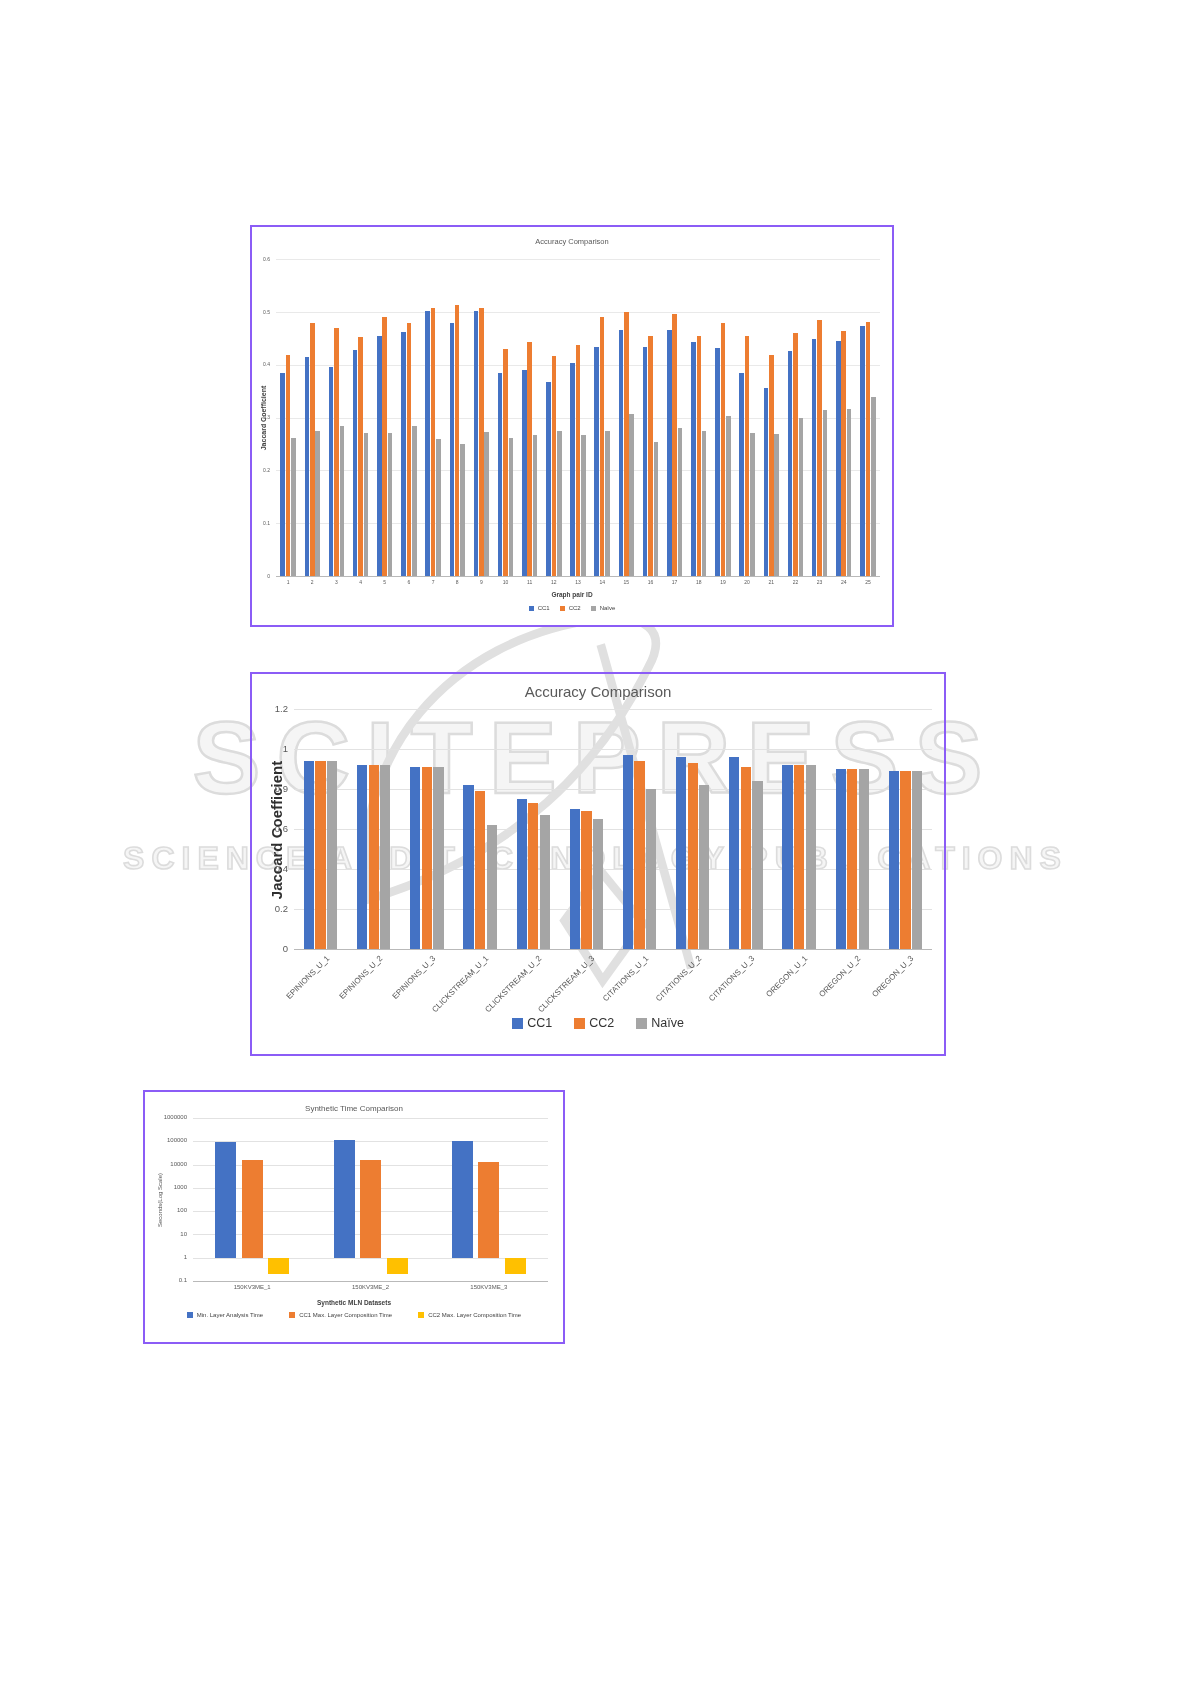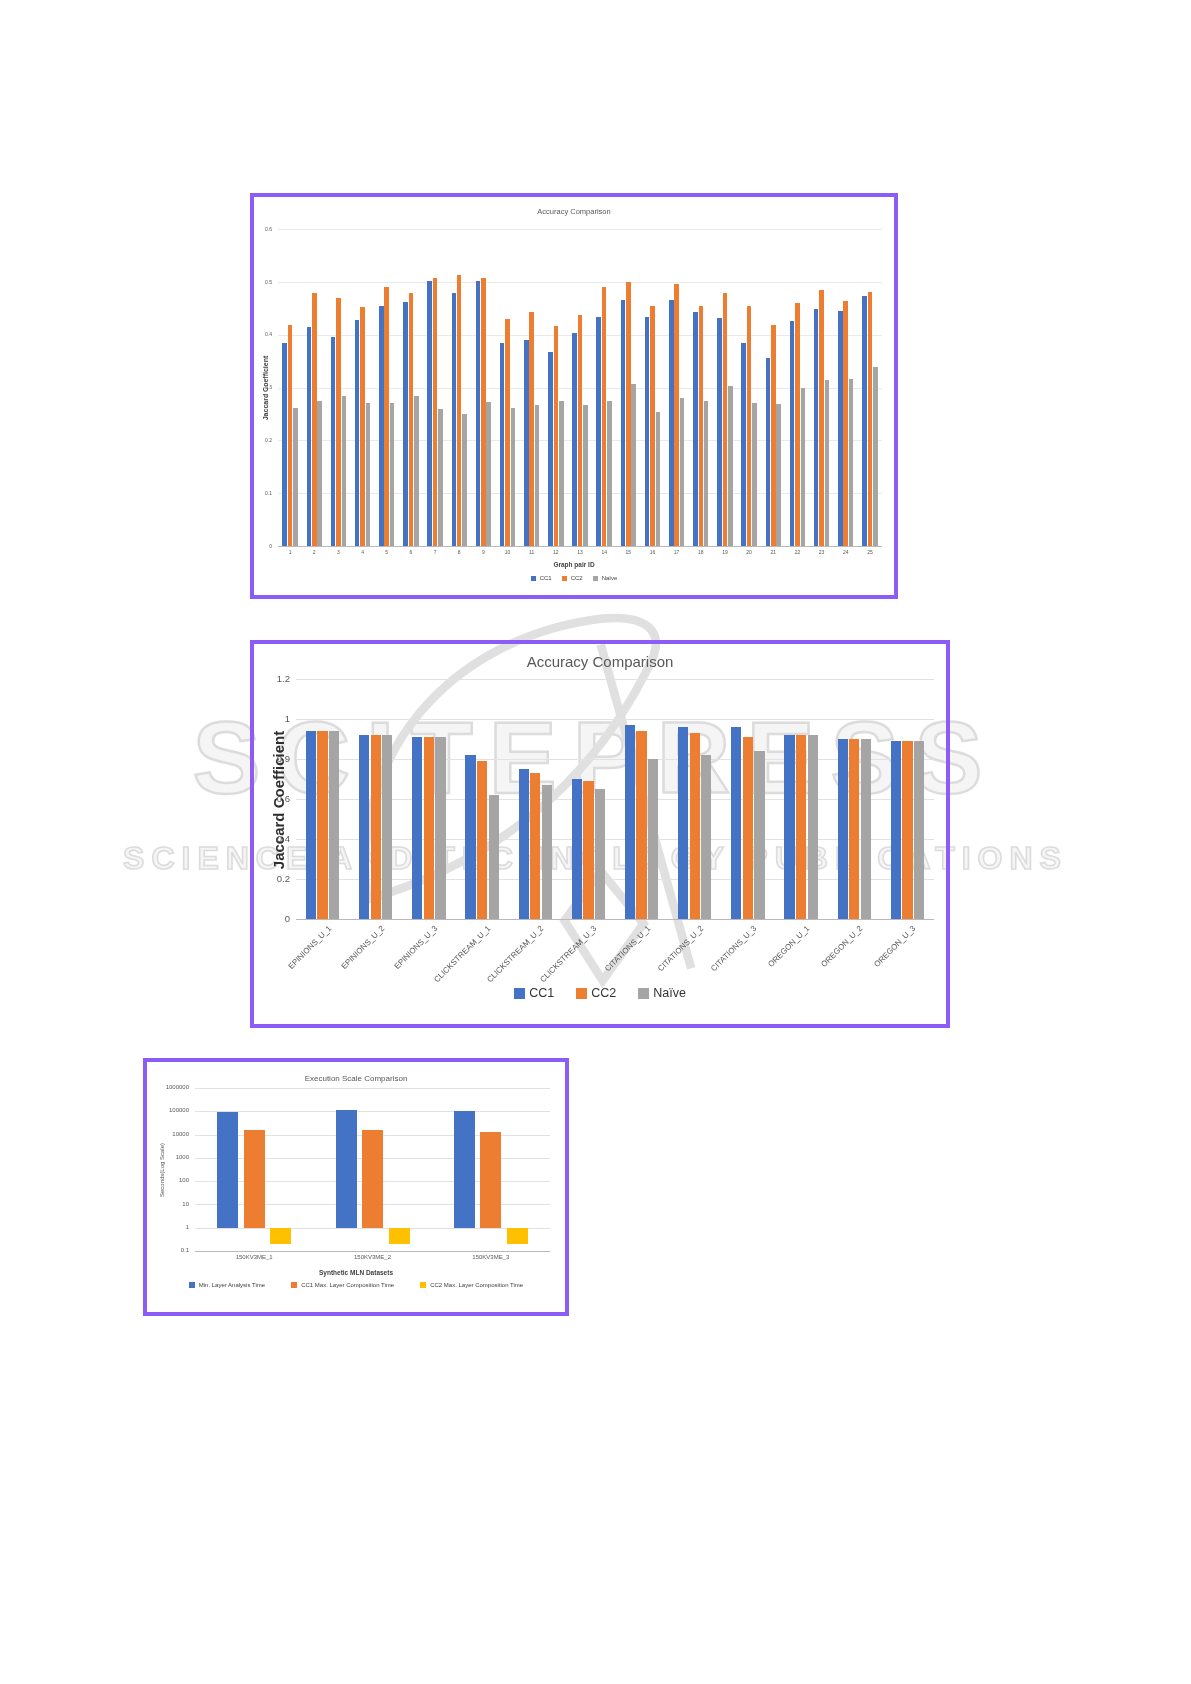--- a/index.html
+++ b/index.html
@@ -8,21 +8,21 @@
 
   
   .watermark{position:absolute;inset:0;z-index:0;}
   .wm-text{position:absolute;left:0;right:0;text-align:center;font-weight:bold;
            color:#f5f5f5;-webkit-text-stroke:2.5px #dcdcdc;white-space:nowrap;}
   .wm1{top:700px;font-size:102px;letter-spacing:16px;}
   .wm2{top:840px;font-size:32px;letter-spacing:7px;-webkit-text-stroke:1.6px #dcdcdc;}
   .wm-logo{position:absolute;left:315px;top:585px;width:400px;height:420px;}
 
   
-  .chart{position:absolute;border:4px solid #8b5cf6;z-index:1;}
+  .chart{position:absolute;border:2px solid #8b5cf6;z-index:1;margin-top:32px;}
   .chart1{left:250px;top:193px;width:640px;height:398px;background:#ffffff;}
   .chart2{left:250px;top:640px;width:692px;height:380px;background:transparent;}
   .chart3{left:143px;top:1058px;width:418px;height:250px;background:#ffffff;}
 
   .chart-title{position:absolute;left:0;right:0;text-align:center;color:#595959;}
   .t1{top:10px;font-size:7.5px;}
   .t2{top:9px;font-size:15px;}
   .t3{top:12px;font-size:8px;}
 
   .plot{position:absolute;}
@@ -272,21 +272,21 @@
           <div>CC2</div>
         </div>
         <div class="legend-item">
           <div class="swatch" style="background: rgb(165, 165, 165); width: 11px; height: 11px;"></div>
           <div>Naïve</div>
         </div>
       </div>
   </div>
 
   <div class="chart chart3">
-    <div class="chart-title t3">Execution Scale Comparison</div>
+    <div class="chart-title t3">Synthetic Time Comparison</div>
     <div class="ylabel y3">Seconds(Log Scale)</div>
     <div class="plot" style="left: 48px; top: 26px; width: 355px; height: 163px;">
         <div style="position: absolute; left: 0px; right: 0px; height: 1px; top: 163px; background: rgb(185, 185, 185);"></div>
         <div style="position: absolute; right: 361px; top: 159.1px; font-size: 6px; color: rgb(89, 89, 89); white-space: nowrap;">0.1</div>
         <div style="position: absolute; left: 0px; right: 0px; height: 1px; top: 139.714px; background: rgb(226, 226, 226);"></div>
         <div style="position: absolute; right: 361px; top: 135.814px; font-size: 6px; color: rgb(89, 89, 89); white-space: nowrap;">1</div>
         <div style="position: absolute; left: 0px; right: 0px; height: 1px; top: 116.429px; background: rgb(226, 226, 226);"></div>
         <div style="position: absolute; right: 361px; top: 112.529px; font-size: 6px; color: rgb(89, 89, 89); white-space: nowrap;">10</div>
         <div style="position: absolute; left: 0px; right: 0px; height: 1px; top: 93.1429px; background: rgb(226, 226, 226);"></div>
         <div style="position: absolute; right: 361px; top: 89.2429px; font-size: 6px; color: rgb(89, 89, 89); white-space: nowrap;">100</div>

